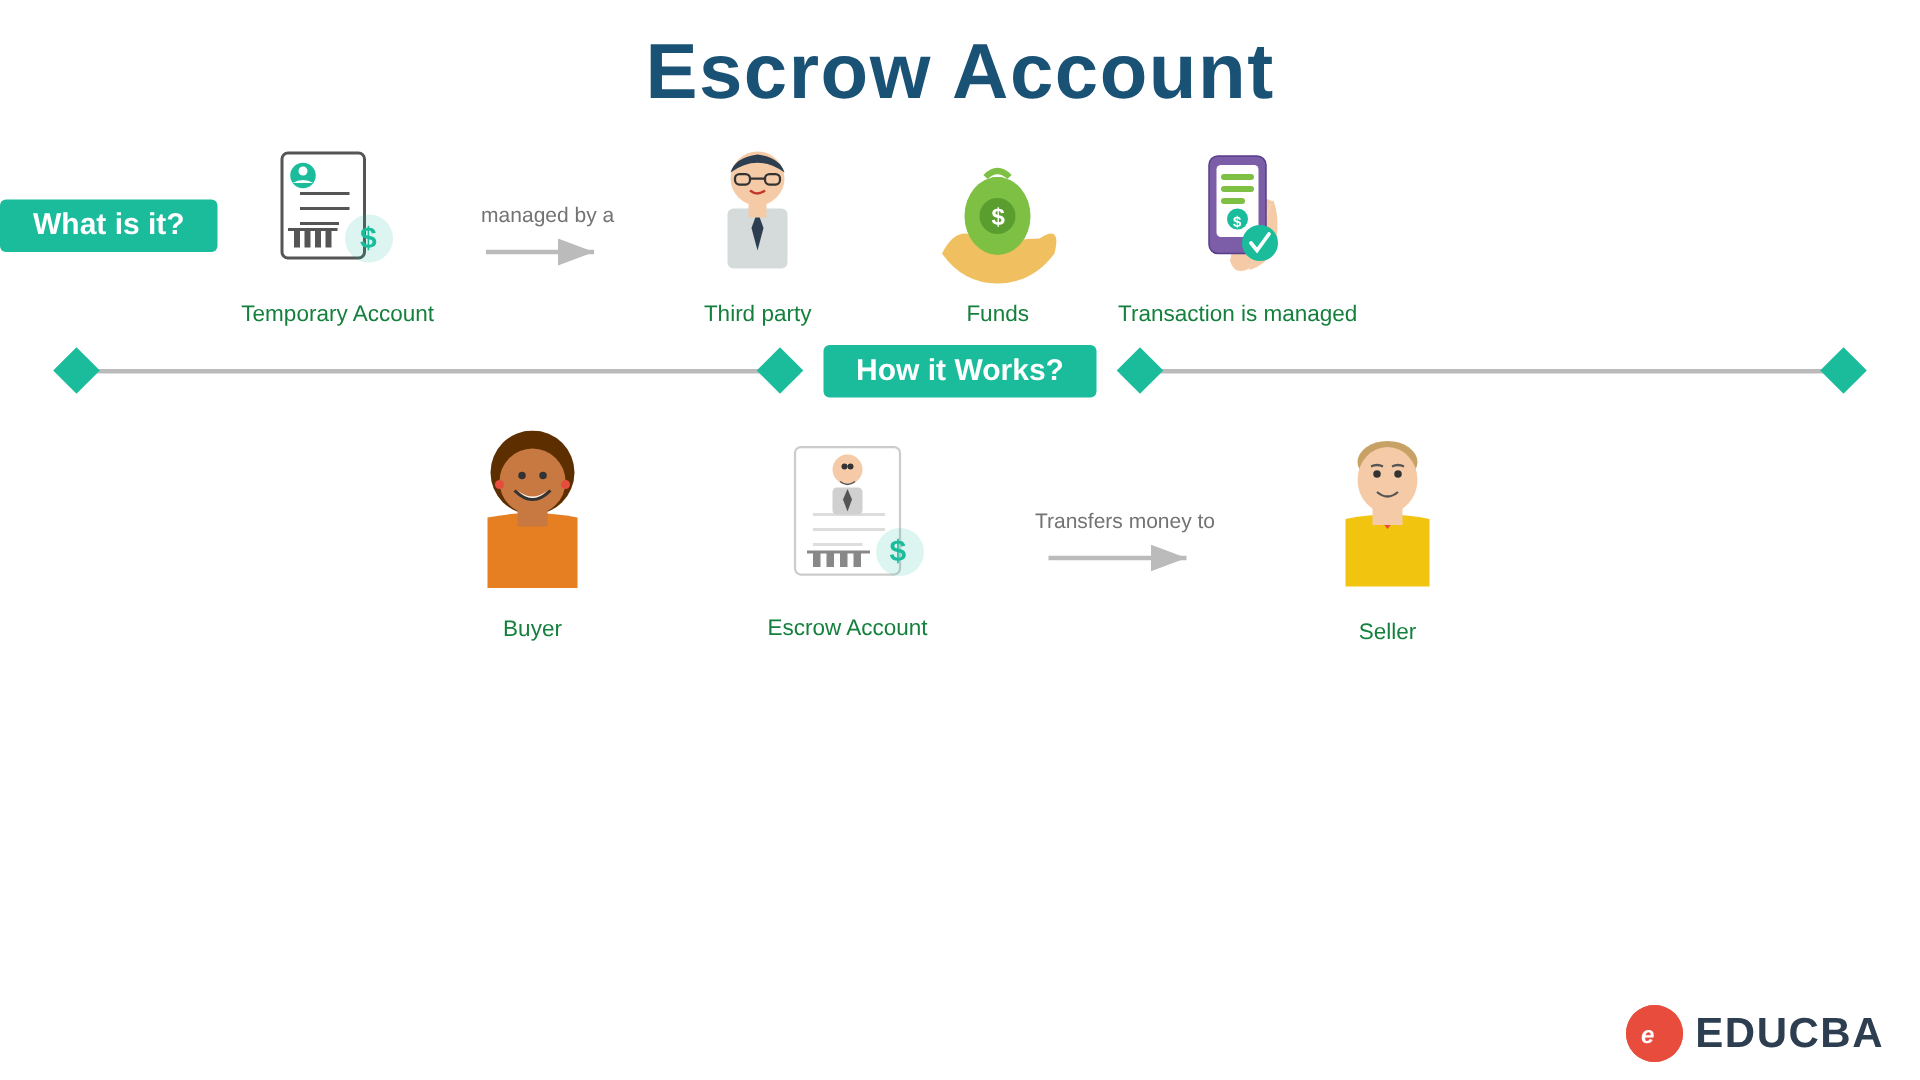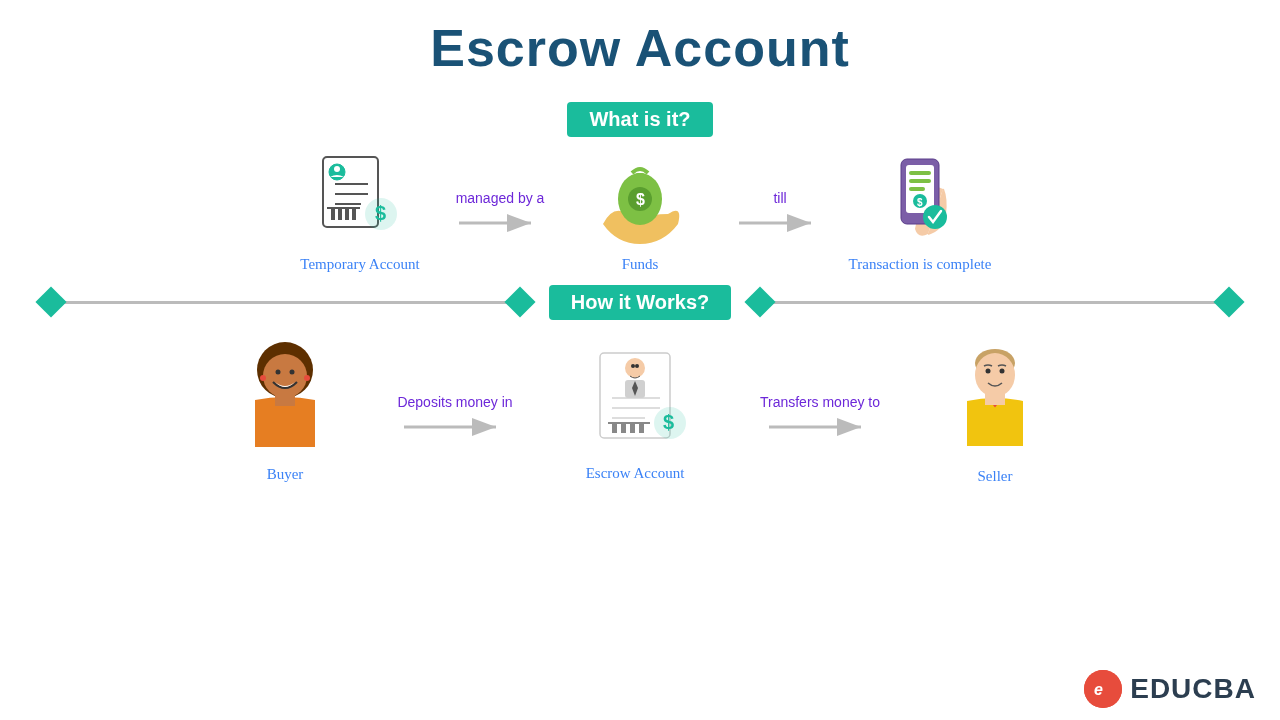--- a/index.html
+++ b/index.html
@@ -29,23 +29,23 @@
       color: #fff;
       font-size: 20px;
       font-weight: bold;
       padding: 6px 22px;
       border-radius: 4px;
     }
 
     
     .top-section {
       display: flex;
-      flex-direction: column;
-      align-items: center;
-      margin-top: 24px;
+      flex-direction: row;
+      align-items: center;
+      margin-top: 4px;
     }
 
     .flow-row {
       display: flex;
       align-items: center;
       justify-content: center;
       margin-top: 12px;
       gap: 0;
     }
 
@@ -59,37 +59,36 @@
     .flow-icon {
       width: 100px;
       height: 100px;
       display: flex;
       align-items: center;
       justify-content: center;
     }
 
     .flow-label {
       font-size: 15px;
-      color: #3b82f6;
+      color: #15803d;
       text-align: left;
       margin-top: 6px;
       line-height: 1.3;
-      font-family: Liberation Serif, serif;
     }
 
     .arrow-label {
       display: flex;
       flex-direction: column;
       align-items: center;
       width: 120px;
     }
 
     .arrow-text {
       font-size: 14px;
-      color: #6d28d9;
+      color: #737373;
       text-align: center;
       margin-bottom: 4px;
       line-height: 1.3;
     }
 
     .arrow-svg {
       width: 90px;
       height: 24px;
     }
 
@@ -216,51 +215,63 @@
       <svg class="arrow-svg" viewBox="0 0 90 24">
         <defs>
             <marker id="ah1" markerWidth="8" markerHeight="6" refX="8" refY="3" orient="auto">
               <polygon points="0 0, 8 3, 0 6" fill="#bbb"></polygon>
             </marker>
           </defs>
         <line x1="4" y1="12" x2="76" y2="12" stroke="#bbb" stroke-width="3" marker-end="url(#ah1)"></line>
       </svg>
     </div>
 
+    <div class="flow-item">
+      <div class="flow-icon">
+        <svg width="80" height="95" viewBox="0 0 80 95">
+
+          <circle cx="40" cy="22" r="18" fill="#f5cba7"></circle>
+
+          <rect x="25" y="19" width="10" height="7" rx="3" fill="none" stroke="#333" stroke-width="1.5"></rect>
+          <rect x="45" y="19" width="10" height="7" rx="3" fill="none" stroke="#333" stroke-width="1.5"></rect>
+          <line x1="35" y1="22" x2="45" y2="22" stroke="#333" stroke-width="1.5"></line>
+
+          <path d="M22 18 Q40 5 58 18 Q55 8 40 6 Q25 8 22 18Z" fill="#2c3e50"></path>
+
+          <path d="M35 30 Q40 34 45 30" fill="none" stroke="#c0392b" stroke-width="1.5"></path>
+
+          <rect x="20" y="42" width="40" height="40" rx="4" fill="#d5dbdb"></rect>
+
+          <polygon points="40,44 36,55 40,70 44,55" fill="#2c3e50"></polygon>
+
+          <rect x="34" y="38" width="12" height="10" fill="#f5cba7"></rect>
+        </svg>
+      </div>
+      <div class="flow-label">Third party</div>
+    </div>
 
 
     <div class="flow-item">
       <div class="flow-icon">
         <svg width="95" height="100" viewBox="0 0 95 100">
 
           <path d="M10 75 Q20 55 35 65 Q47 70 47 70 Q59 65 75 65 Q90 55 85 75 Q70 95 47 95 Q24 95 10 75Z" fill="#f0c060"></path>
 
           <ellipse cx="47" cy="50" rx="22" ry="26" fill="#7dc044"></ellipse>
 
           <rect x="42" y="24" width="10" height="8" rx="3" fill="#7dc044"></rect>
           <path d="M39 24 Q47 16 55 24" fill="none" stroke="#7dc044" stroke-width="4"></path>
 
           <circle cx="47" cy="50" r="12" fill="#5a9e2f"></circle>
           <text x="43" y="56" font-size="16" fill="white" font-weight="bold">$</text>
         </svg>
       </div>
       <div class="flow-label">Funds</div>
     </div>
 
-    <div class="arrow-label">
-      <div class="arrow-text">till</div>
-      <svg class="arrow-svg" viewBox="0 0 90 24">
-        <defs>
-            <marker id="ah3" markerWidth="8" markerHeight="6" refX="8" refY="3" orient="auto">
-              <polygon points="0 0, 8 3, 0 6" fill="#bbb"></polygon>
-            </marker>
-          </defs>
-        <line x1="4" y1="12" x2="76" y2="12" stroke="#bbb" stroke-width="3" marker-end="url(#ah3)"></line>
-      </svg>
-    </div>
 
     <div class="flow-item">
       <div class="flow-icon">
         <svg width="95" height="100" viewBox="0 0 95 100">
 
           <path d="M55 85 Q70 80 72 65 Q74 50 70 40" fill="#f5cba7" stroke="#f5cba7" stroke-width="2"></path>
           <path d="M55 85 Q45 90 42 80 L50 40 Q55 35 65 38 L70 40" fill="#f5cba7"></path>
 
           <rect x="28" y="10" width="38" height="65" rx="6" fill="#7b5ea7" stroke="#5a3d8a" stroke-width="1"></rect>
 
@@ -270,21 +281,21 @@
           <rect x="36" y="30" width="22" height="4" rx="2" fill="#7dc044"></rect>
           <rect x="36" y="38" width="16" height="4" rx="2" fill="#7dc044"></rect>
 
           <circle cx="47" cy="52" r="7" fill="#1abc9c"></circle>
           <text x="44" y="57" font-size="10" fill="white" font-weight="bold">$</text>
 
           <circle cx="62" cy="68" r="12" fill="#1abc9c"></circle>
           <polyline points="56,68 60,73 68,62" fill="none" stroke="white" stroke-width="2.5" stroke-linecap="round"></polyline>
         </svg>
       </div>
-      <div class="flow-label">Transaction is complete</div>
+      <div class="flow-label">Transaction is managed</div>
     </div>
   </div>
 </div>
 
 <div class="divider-row">
   <div class="diamond"></div>
   <div class="divider-line"></div>
   <div class="diamond"></div>
   <div class="how-badge-wrap">
     <span class="section-badge">How it Works?</span>
@@ -316,31 +327,20 @@
           <circle cx="72" cy="36" r="3" fill="#e74c3c"></circle>
 
           <path d="M20 58 Q50 52 80 58 L80 105 L20 105Z" fill="#e67e22"></path>
 
           <rect x="40" y="52" width="20" height="12" fill="#c87941"></rect>
         </svg>
       </div>
       <div class="flow-label">Buyer</div>
     </div>
 
-    <div class="arrow-label" style="width:140px;">
-      <div class="arrow-text">Deposits money in</div>
-      <svg class="arrow-svg" viewBox="0 0 110 24" style="width:110px;">
-        <defs>
-            <marker id="ah4" markerWidth="8" markerHeight="6" refX="8" refY="3" orient="auto">
-              <polygon points="0 0, 8 3, 0 6" fill="#bbb"></polygon>
-            </marker>
-          </defs>
-        <line x1="4" y1="12" x2="96" y2="12" stroke="#bbb" stroke-width="3" marker-end="url(#ah4)"></line>
-      </svg>
-    </div>
 
     <div class="flow-item" style="width:220px;">
       <div class="flow-icon" style="width:130px;height:110px;">
         <svg width="130" height="110" viewBox="0 0 130 110">
 
           <rect x="30" y="5" width="70" height="85" rx="4" fill="white" stroke="#ccc" stroke-width="1.5"></rect>
 
           <line x1="42" y1="50" x2="90" y2="50" stroke="#ddd" stroke-width="2"></line>
           <line x1="42" y1="60" x2="90" y2="60" stroke="#ddd" stroke-width="2"></line>
           <line x1="42" y1="70" x2="75" y2="70" stroke="#ddd" stroke-width="2"></line>

